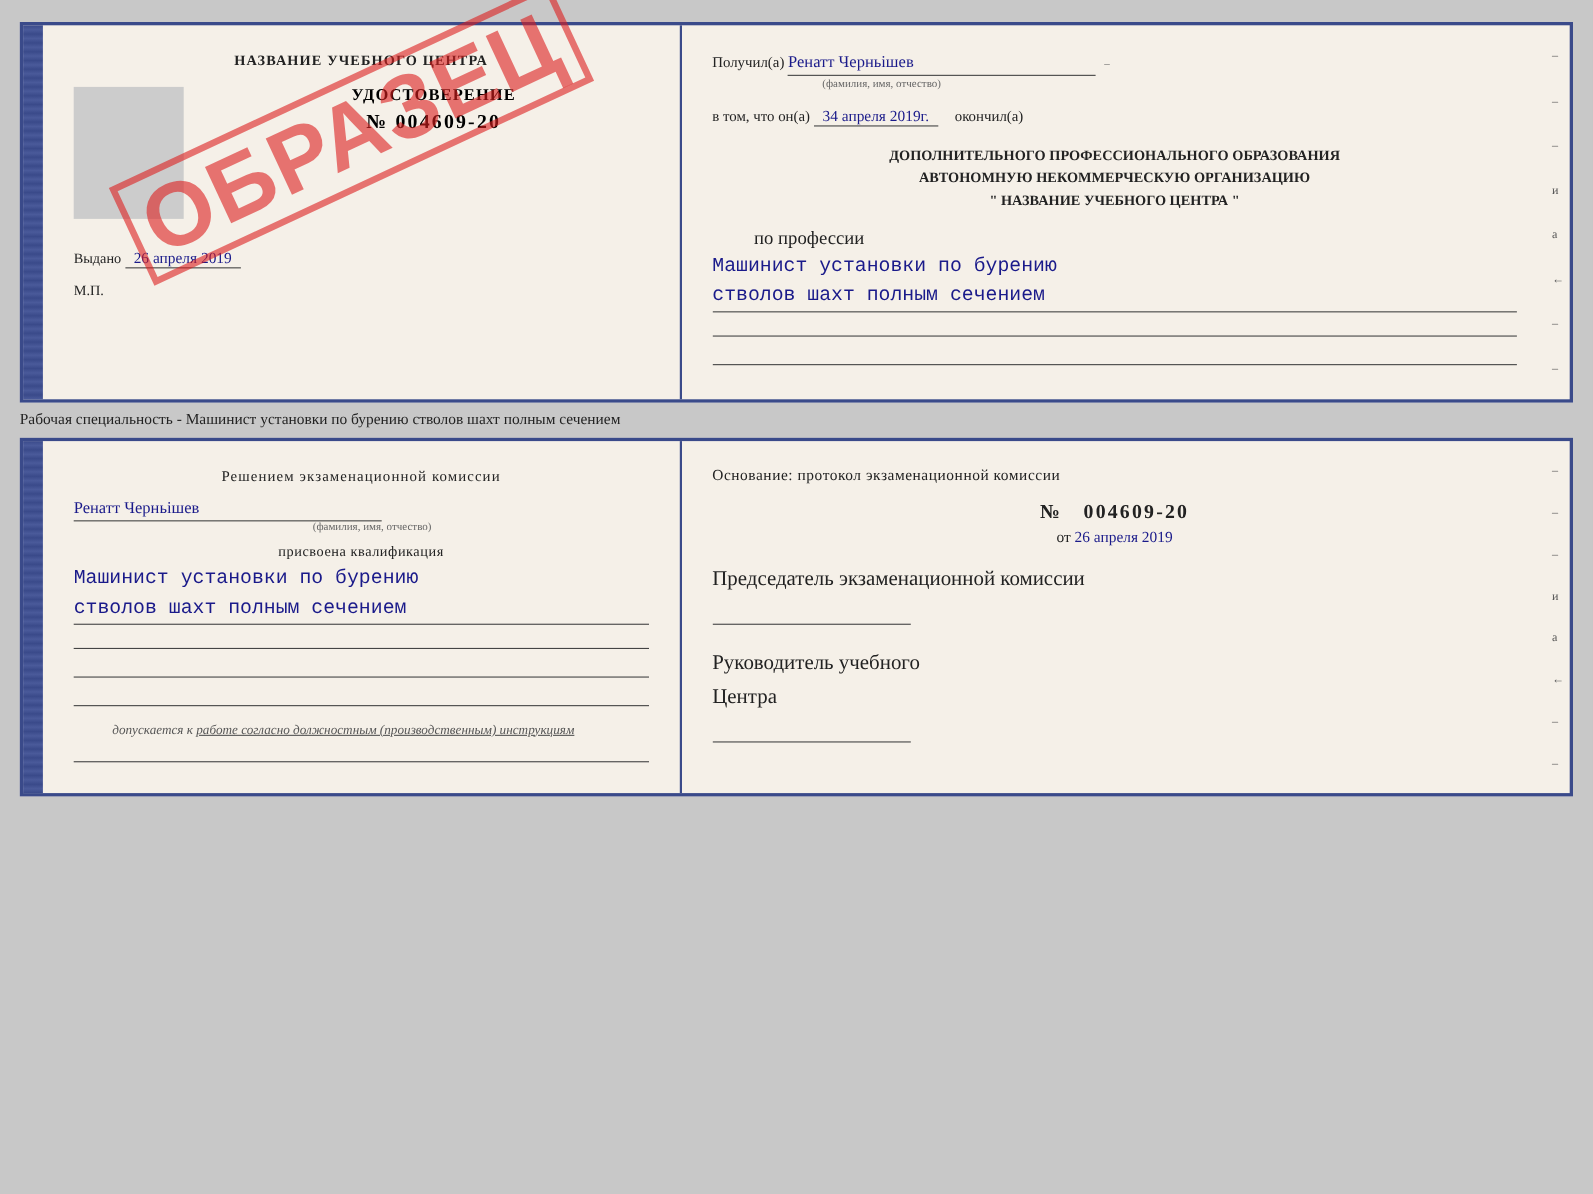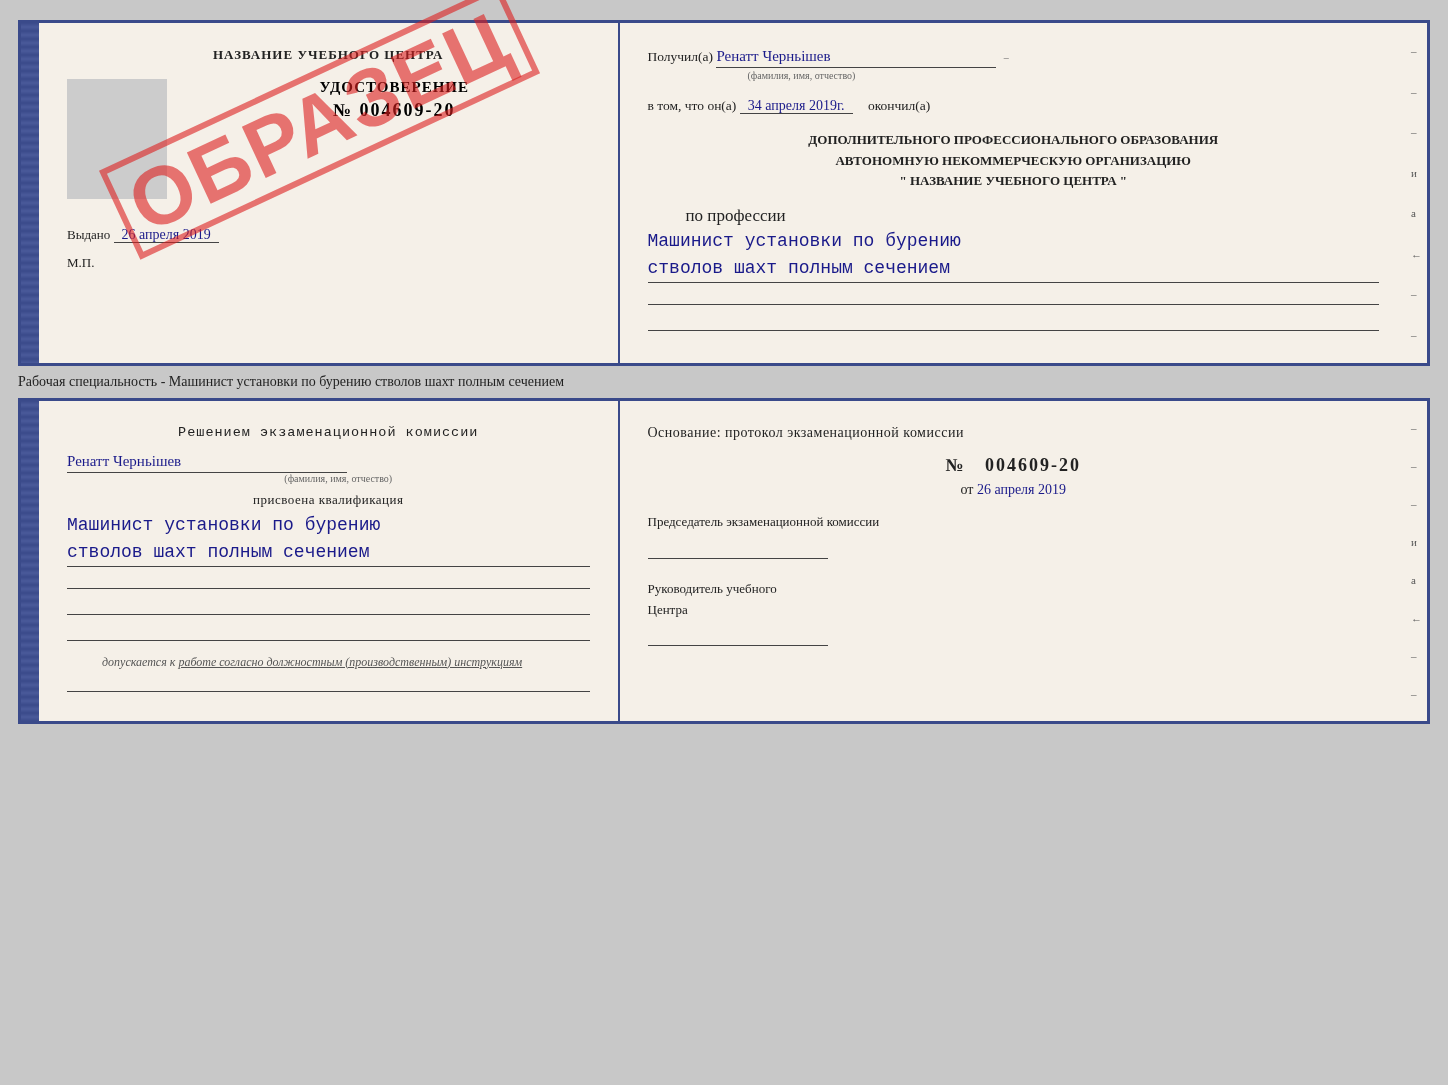--- a/index.html
+++ b/index.html
@@ -224,21 +224,20 @@
       flex: 1.4;
       padding: 24px 28px 20px 28px;
     }
 
     .bottom-left-title {
       font-size: 13.5px;
       color: #222;
       letter-spacing: 0.5px;
       margin-bottom: 12px;
       text-align: center;
-      font-family: Liberation Mono, monospace;
     }
 
     .bottom-right-title {
       font-size: 14px;
       color: #222;
       margin-bottom: 14px;
     }
 
     .doc-number-center {
       font-size: 18px;
@@ -257,21 +256,21 @@
     }
 
     .doc-date-handwritten2 {
       font-family: 'Segoe Script', 'Comic Sans MS', cursive;
       font-size: 14px;
       color: #1a1a8a;
     }
 
     .signature-block {
       margin-top: 14px;
-      font-size: 13px;
+      font-size: 19px;
       color: #222;
       line-height: 1.6;
     }
 
     .sig-line {
       border-bottom: 1px solid #444;
       min-height: 22px;
       display: block;
       width: 180px;
       margin: 4px 0;

